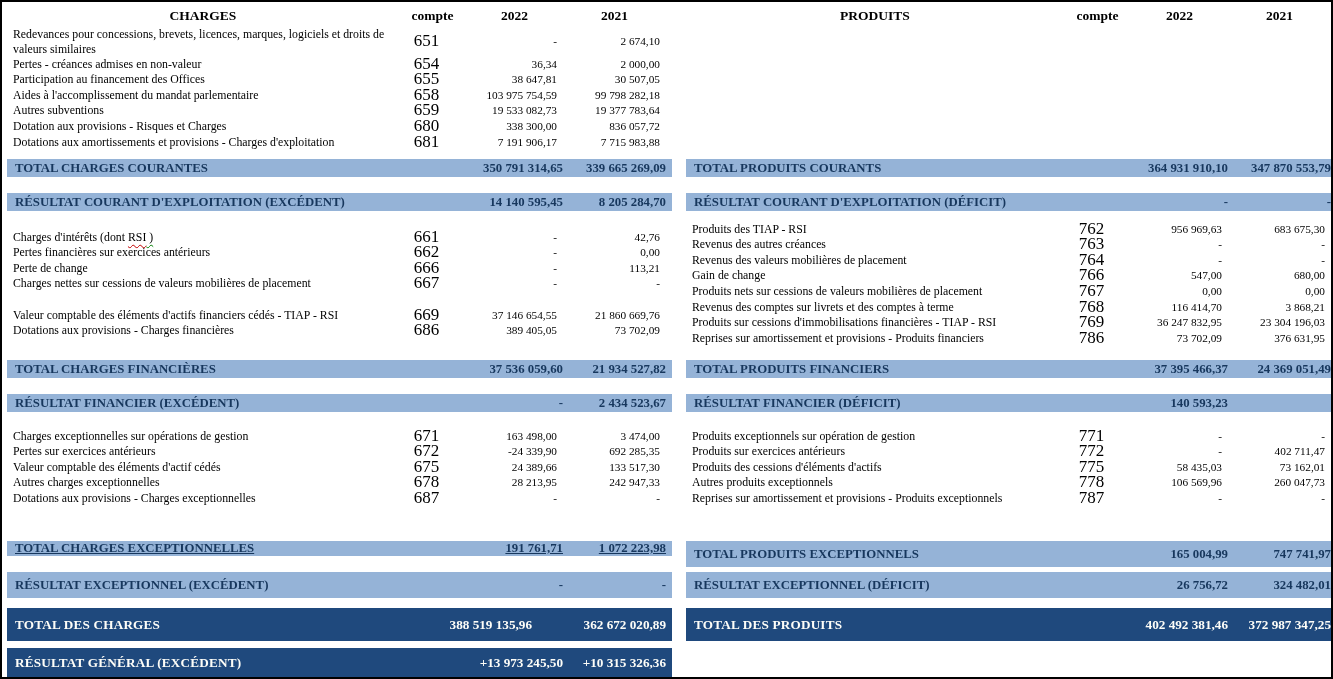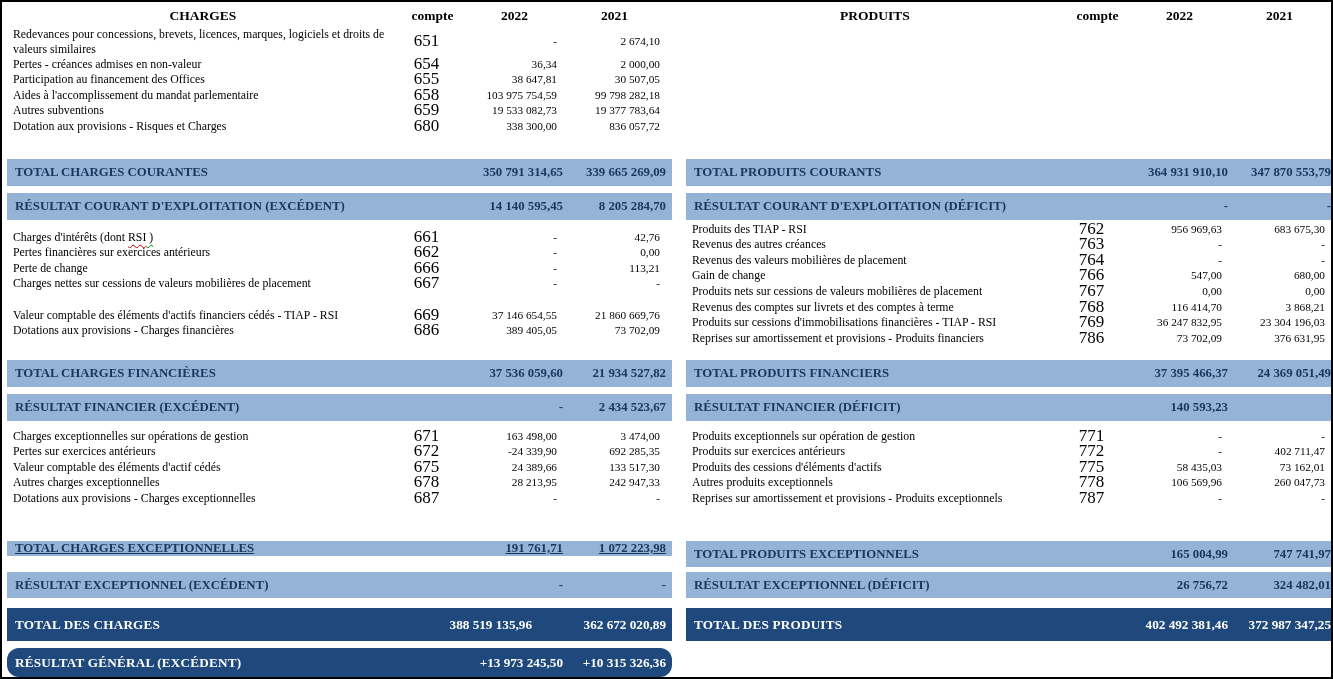--- a/index.html
+++ b/index.html
@@ -29,21 +29,21 @@
   .row .cell.num{text-align:right;font-size:11.3px;white-space:nowrap;}
   .row.spacer{min-height:15.6px;}
 
   .wavy-red{text-decoration:underline wavy #c00000 1px;text-underline-offset:3px;text-decoration-skip-ink:none;}
   .wavy-green{text-decoration:underline wavy #008000 1px;text-underline-offset:3px;text-decoration-skip-ink:none;}
 
   
   .band{display:grid;grid-template-columns:1fr 97px 103px;padding-right:6px;align-items:center;position:absolute;}
   .band .b-lab{padding-left:8px;font-weight:bold;}
   .band .b-num{text-align:right;font-weight:bold;white-space:nowrap;}
-  .band.light{background:#95B3D7;color:#17375D;height:27px;font-size:12.8px;}
+  .band.light{background:#95B3D7;color:#17375D;height:18px;font-size:12.8px;}
   .band.dark{background:#1F497D;color:#FDFDF8;height:33px;font-size:13.2px;}
   .band.dark .b-lab{letter-spacing:.2px;}
 </style>
 </head>
 <body>
 
 <div id="screen">
 
   <div class="tbl-left hdr" style="top:3px;">
     <div class="h">CHARGES</div>
@@ -82,20 +82,26 @@
         <div class="cell cpt">659</div>
         <div class="cell num">19 533 082,73</div>
         <div class="cell num">19 377 783,64</div>
       </div>
       <div class="row">
         <div class="cell lab">Dotation aux provisions - Risques et Charges</div>
         <div class="cell cpt">680</div>
         <div class="cell num">338 300,00</div>
         <div class="cell num">836 057,72</div>
       </div>
+      <div class="row">
+        <div class="cell lab">Dotations aux amortissements et provisions - Charges d'exploitation</div>
+        <div class="cell cpt">681</div>
+        <div class="cell num">7 191 906,17</div>
+        <div class="cell num">7 715 983,88</div>
+      </div>
     </div>
 
   <div class="band light tbl-left" style="top:157px;">
     <div class="b-lab">TOTAL CHARGES COURANTES</div>
     <div class="b-num">350 791 314,65</div>
     <div class="b-num">339 665 269,09</div>
   </div>
 
   <div class="band light tbl-left" style="top:191px;">
     <div class="b-lab">RÉSULTAT COURANT D'EXPLOITATION (EXCÉDENT)</div>
@@ -204,21 +210,21 @@
     <div class="b-num">-</div>
     <div class="b-num">-</div>
   </div>
 
   <div class="band dark tbl-left" style="top:606px;gap:31px;">
     <div class="b-lab">TOTAL DES CHARGES</div>
     <div class="b-num">388 519 135,96</div>
     <div class="b-num">362 672 020,89</div>
   </div>
 
-  <div class="band dark tbl-left" style="top:646px;height:29px;border-radius:12px;">
+  <div class="band dark tbl-left" style="top:646px;height:29px;">
     <div class="b-lab">RÉSULTAT GÉNÉRAL (EXCÉDENT)</div>
     <div class="b-num">+13 973 245,50</div>
     <div class="b-num">+10 315 326,36</div>
   </div>
 
   <div class="tbl-right hdr" style="top:3px;">
     <div class="h">PRODUITS</div>
     <div class="h">compte</div>
     <div class="h">2022</div>
     <div class="h">2021</div>

